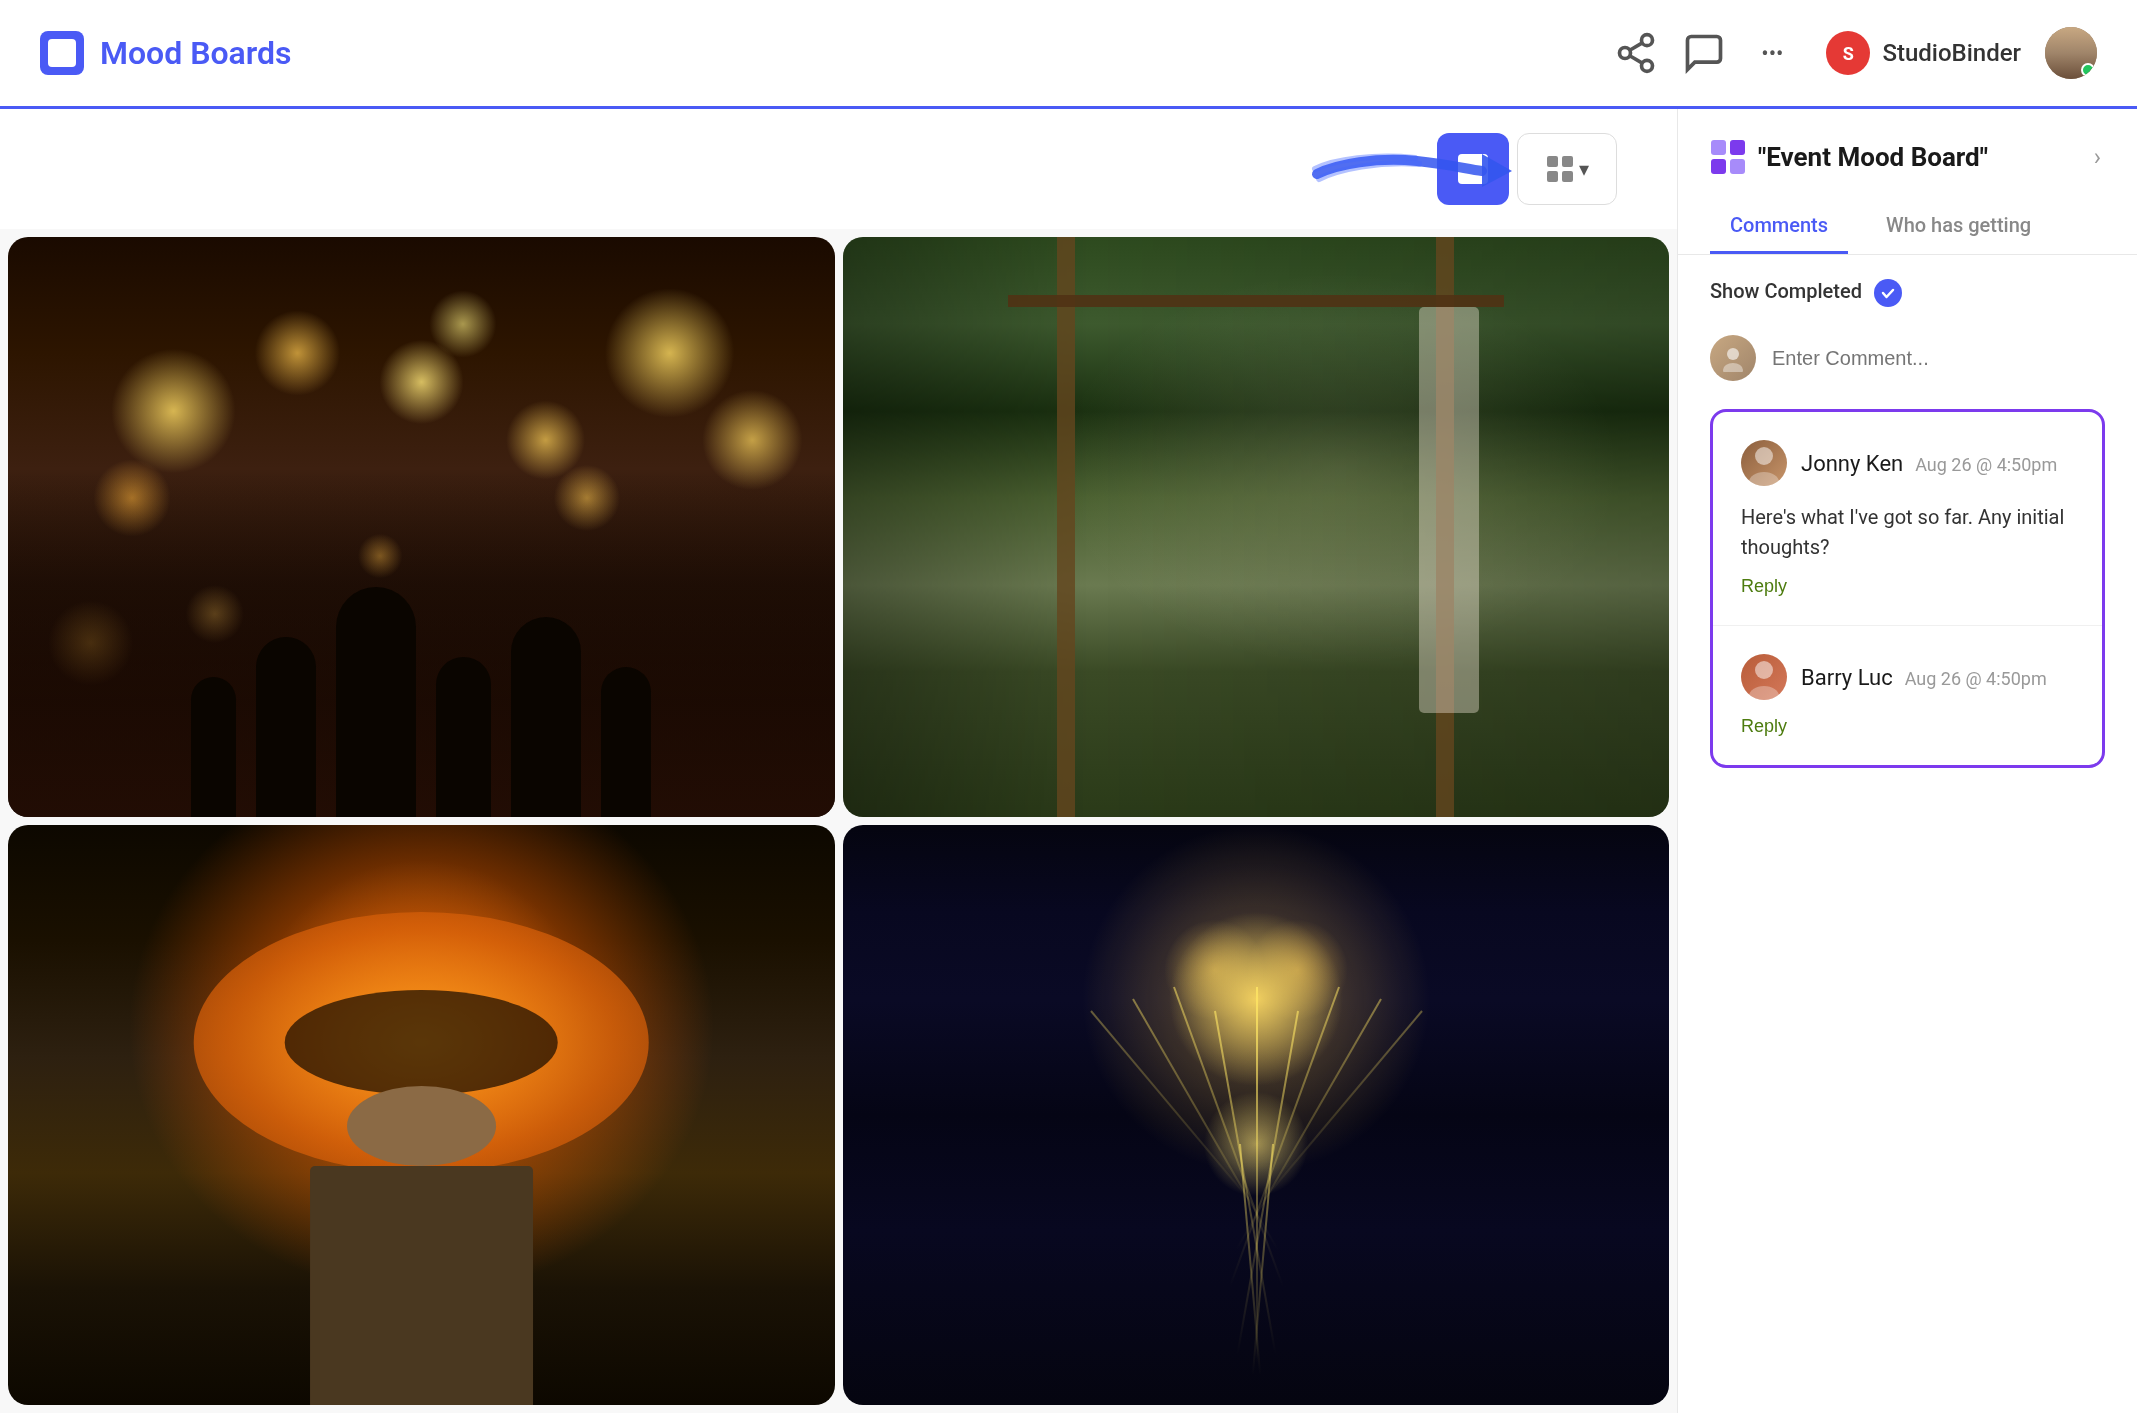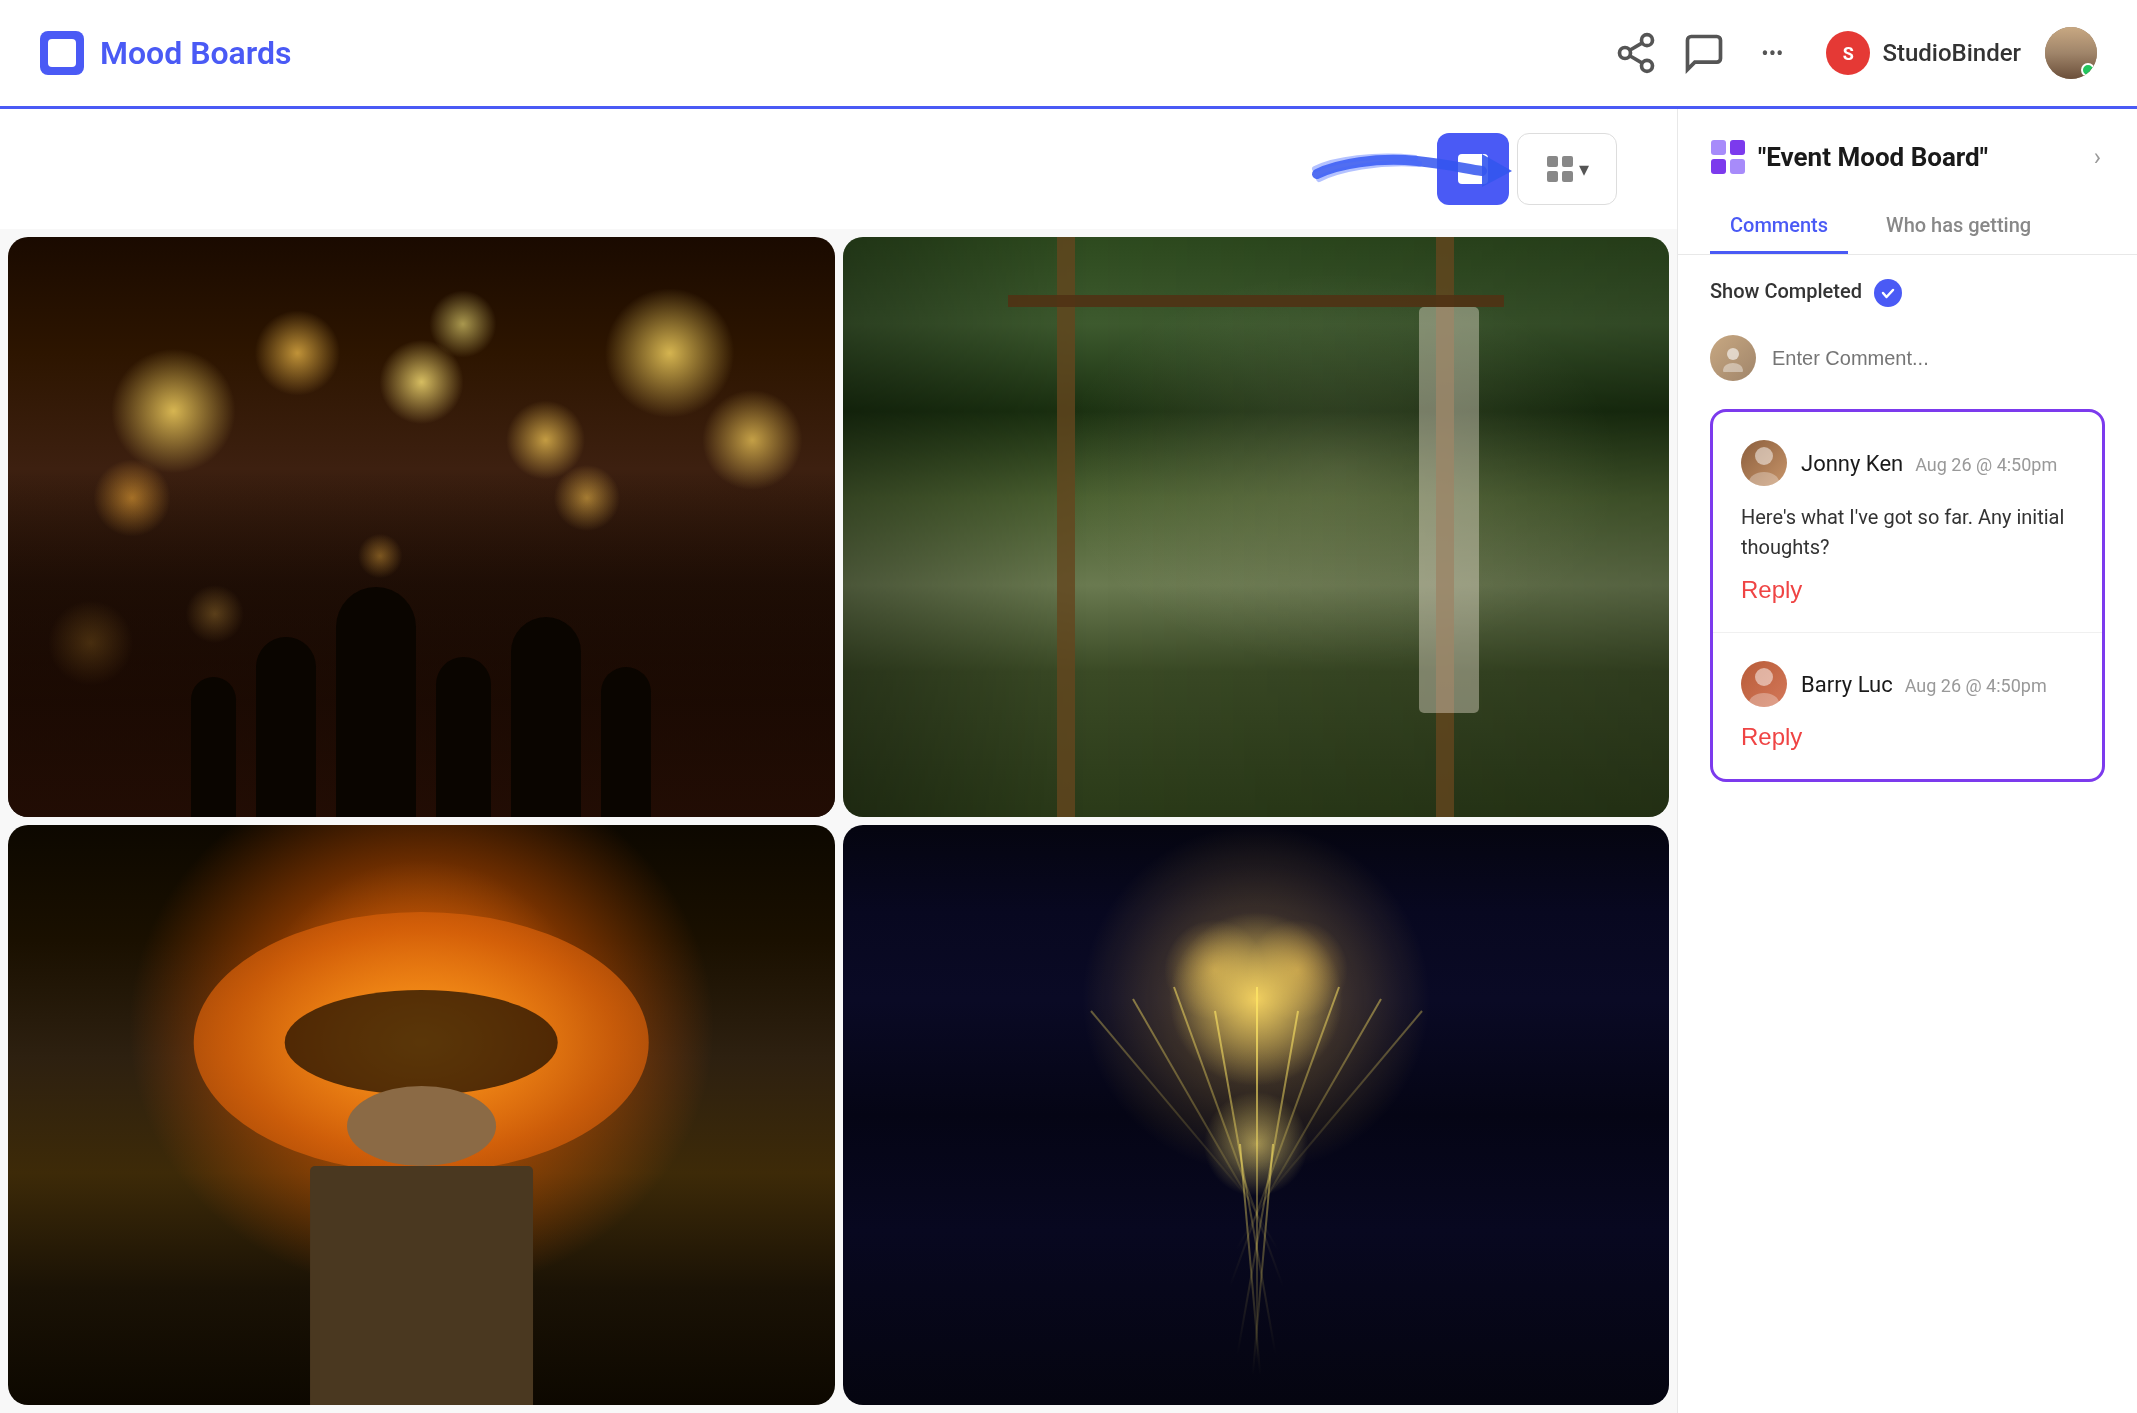--- a/index.html
+++ b/index.html
@@ -626,22 +626,22 @@
     }
 
     .comment-text {
       font-size: 20px;
       color: #333;
       line-height: 1.5;
       margin-bottom: 14px;
     }
 
     .comment-reply-btn {
-      font-size: 24px;
-      color: #ef4444;
+      font-size: 18px;
+      color: #4d7c0f;
       cursor: pointer;
       font-weight: 500;
       background: none;
       border: none;
     }
 
     
     .board-title-left {
       display: flex;
       align-items: center;

